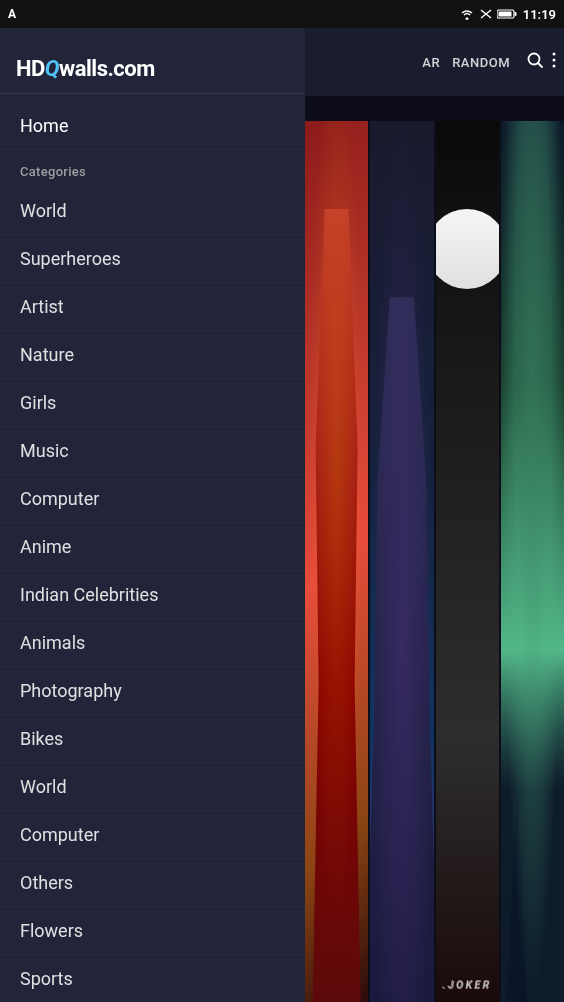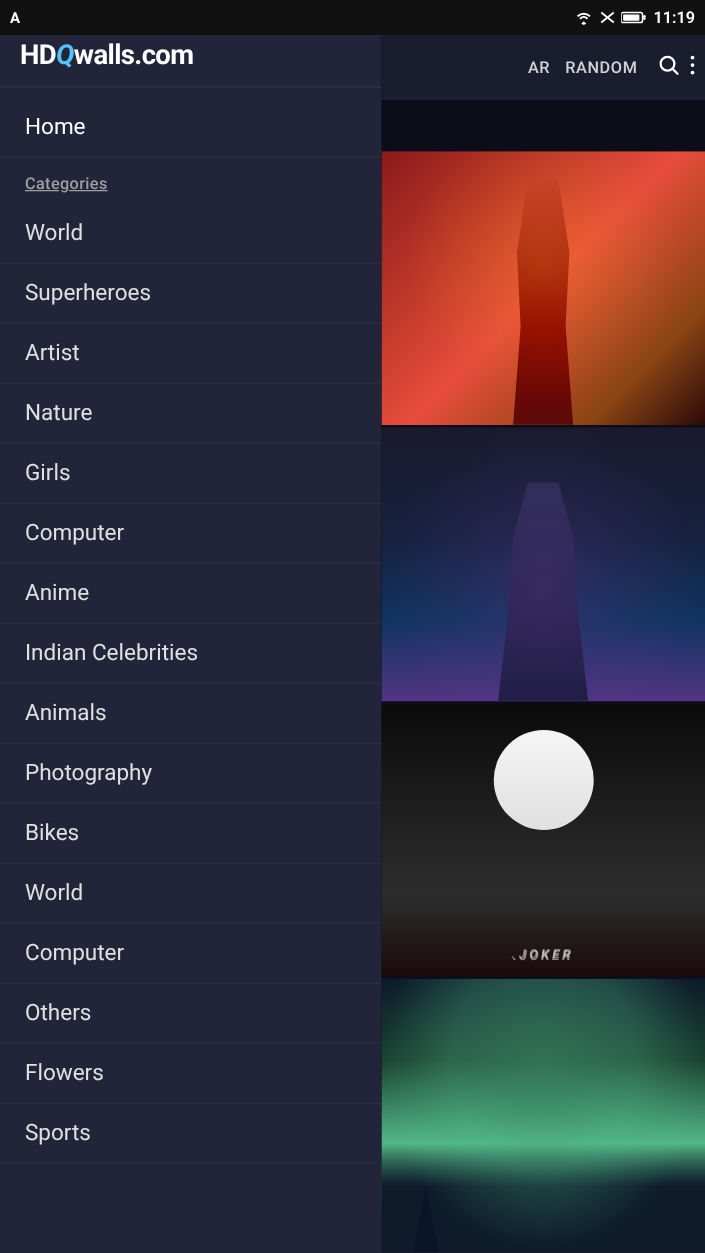--- a/index.html
+++ b/index.html
@@ -43,21 +43,21 @@
       top: 28px;
       left: 305px;
       right: 0;
       bottom: 0;
       background: #0d0d1a;
       overflow: hidden;
     }
 
     
     .top-bar {
-      height: 52px;
+      height: 68px;
       background: #1a1d2e;
       display: flex;
       align-items: center;
       justify-content: flex-end;
       padding: 0 8px;
       gap: 12px;
     }
     .top-bar-tab {
       color: #fff;
       font-size: 13px;
@@ -76,21 +76,21 @@
       font-size: 18px;
       cursor: pointer;
     }
 
     
     .wallpaper-grid {
       position: absolute;
       top: 52px;
       left: 0; right: 0; bottom: 0;
       display: flex;
-      flex-direction: column;
+      flex-direction: row;
       gap: 2px;
       overflow: hidden;
       margin-top: 41px;
     }
     .wallpaper-item {
       flex: 1;
       background: #222;
       overflow: hidden;
       position: relative;
     }
@@ -102,21 +102,21 @@
       left: 0;
       width: 305px;
       bottom: 0;
       background: #22253a;
       overflow-y: auto;
       z-index: 50;
     }
     .sidebar::-webkit-scrollbar { display: none; }
 
     .sidebar-header {
-      padding: 4px 16px 12px 16px;
+      padding: 28px 16px 12px 16px;
       border-bottom: 1px solid rgba(255,255,255,0.08);
     }
     .sidebar-logo {
       color: #fff;
       font-size: 22px;
       font-weight: bold;
       letter-spacing: -0.5px;
     }
     .logo-hd { color: #fff; }
     .logo-q { color: #4fc3f7; font-style: italic; }
@@ -137,21 +137,20 @@
       color: #fff;
     }
 
     .menu-section-label {
       padding: 14px 20px 8px 20px;
       color: #9e9e9e;
       font-size: 13px;
       font-weight: 500;
       text-transform: none;
       letter-spacing: 0.3px;
-      text-decoration: underline;
     }
 
     
     .wp-wonder-woman {
       background: linear-gradient(135deg, #8B1A1A 0%, #c0392b 30%, #e74c3c 50%, #8B4513 80%, #2c0a0a 100%);
     }
     .wp-wonder-woman::after {
       content: '';
       position: absolute;
       inset: 0;
@@ -356,20 +355,23 @@
     <div class="menu-item">
       <span>Artist</span>
     </div>
     <div class="menu-item">
       <span>Nature</span>
     </div>
     <div class="menu-item">
       <span>Girls</span>
     </div>
     <div class="menu-item">
+      <span>Music</span>
+    </div>
+    <div class="menu-item">
       <span>Computer</span>
     </div>
     <div class="menu-item">
       <span>Anime</span>
     </div>
     <div class="menu-item">
       <span>Indian Celebrities</span>
     </div>
     <div class="menu-item">
       <span>Animals</span>

